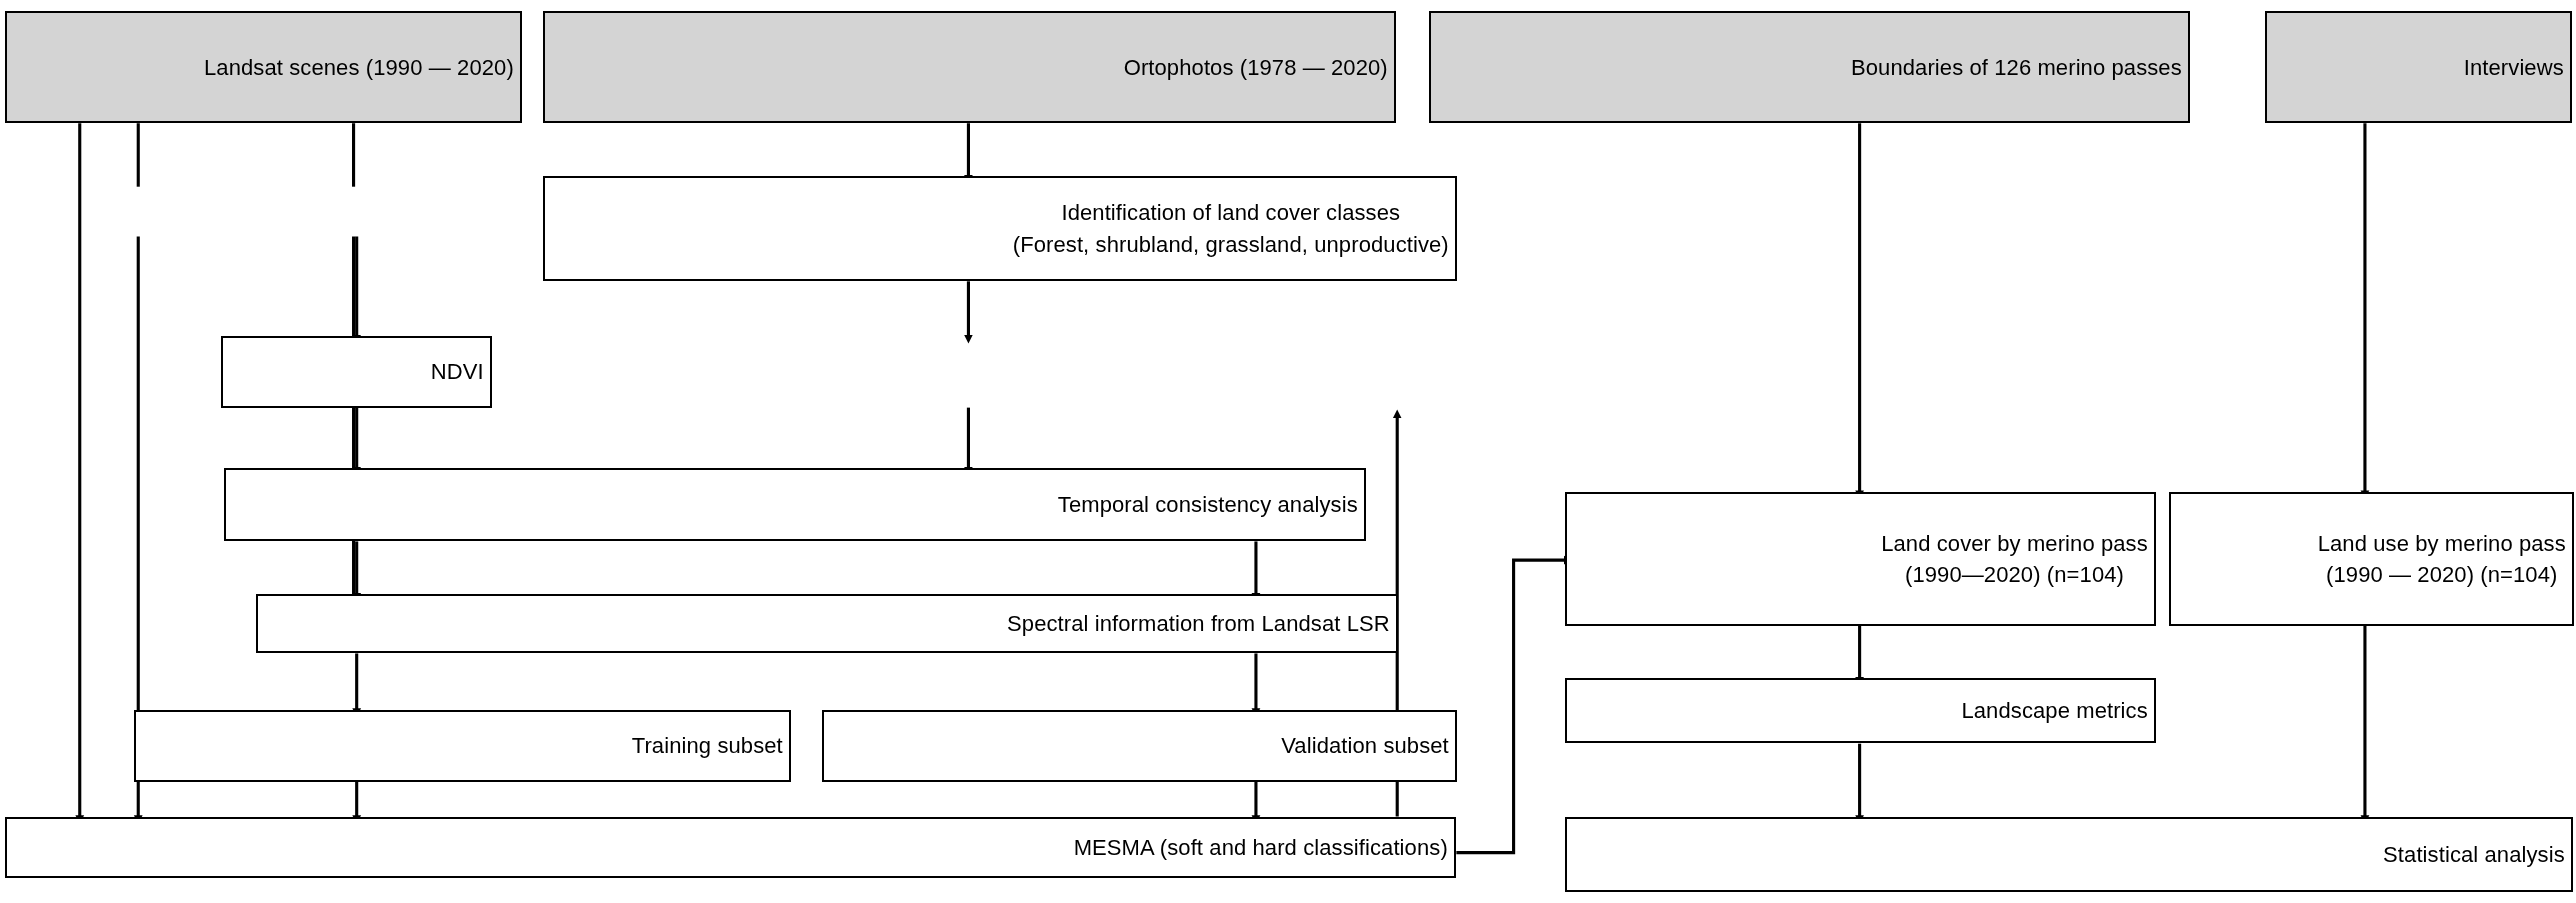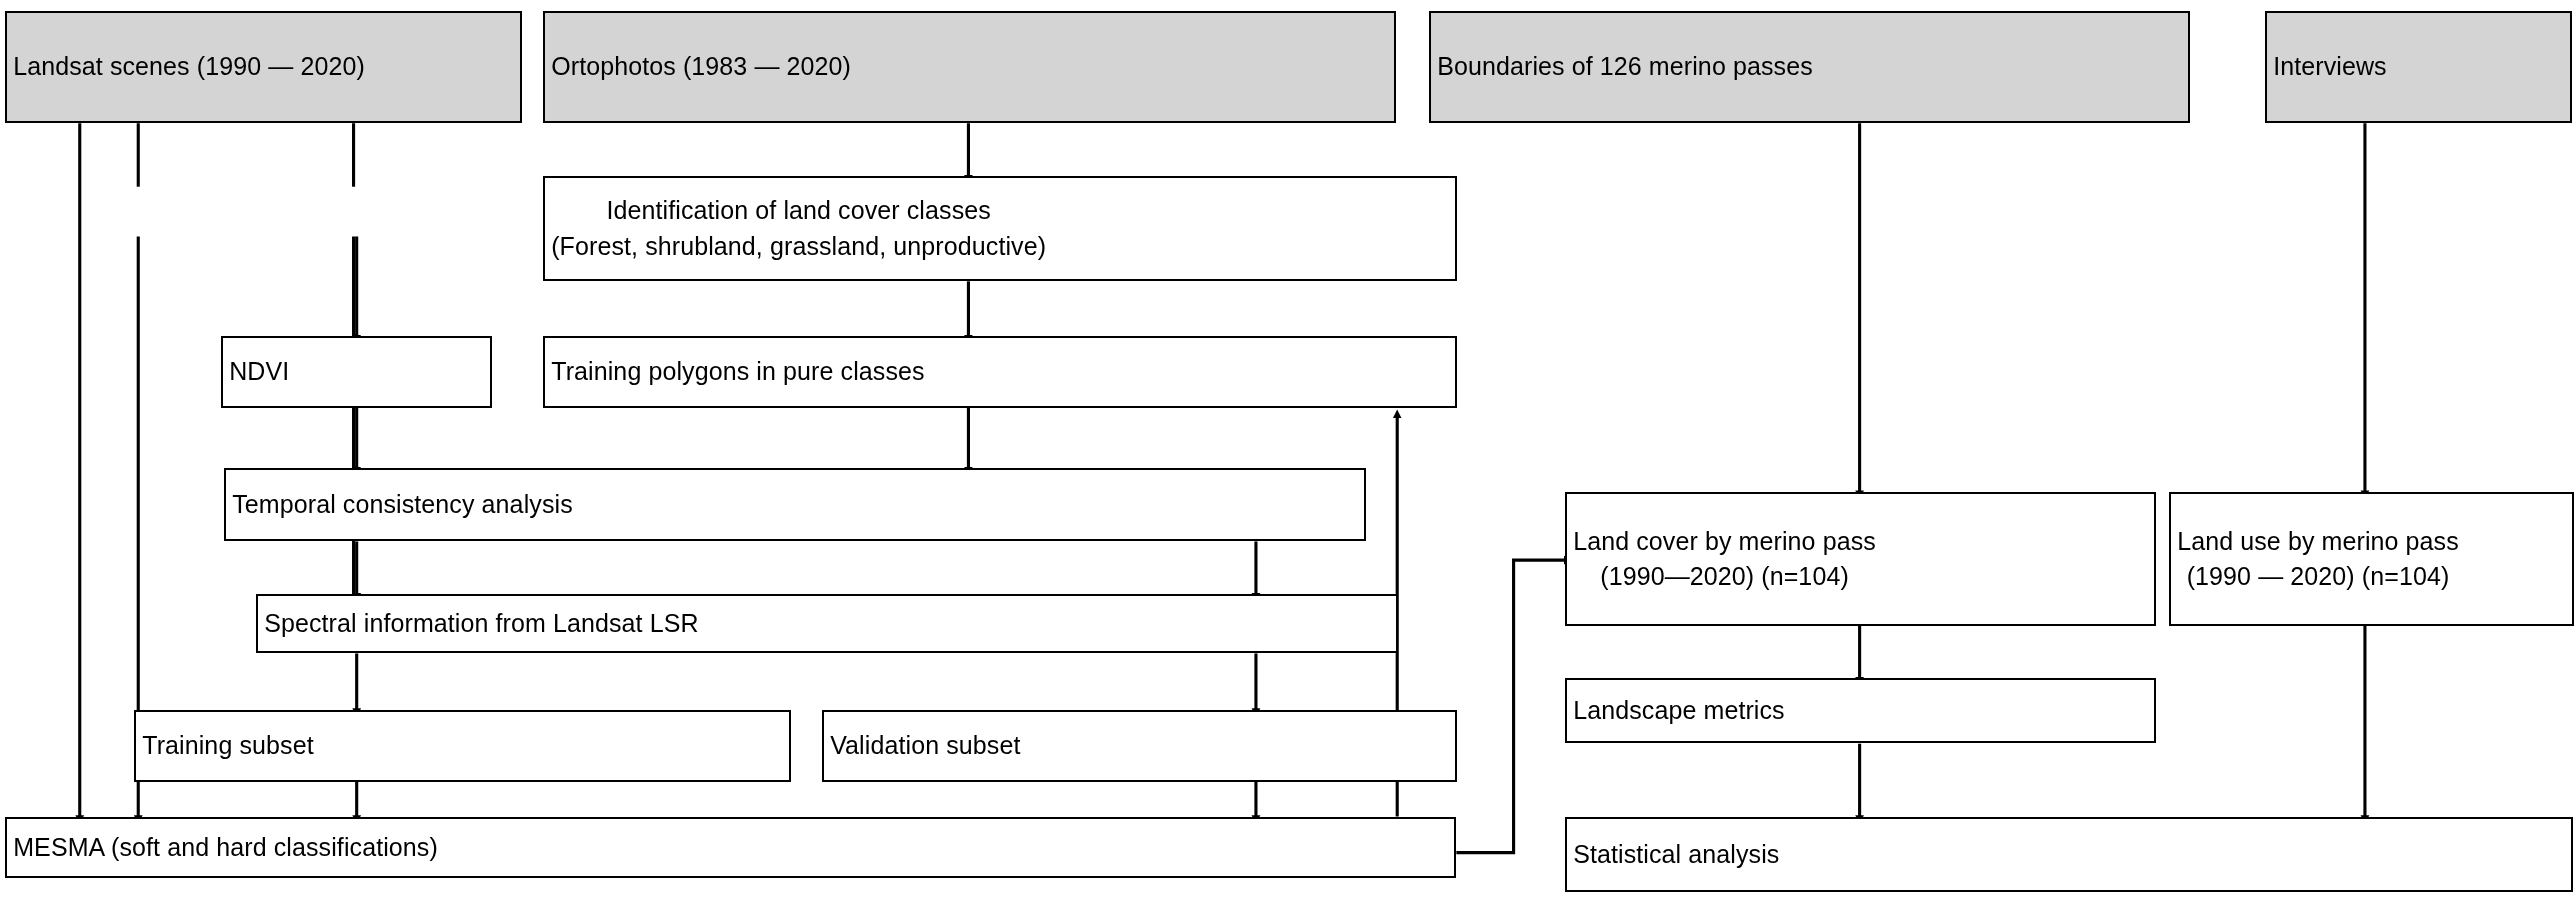--- a/index.html
+++ b/index.html
@@ -15,24 +15,24 @@
     font-family: "Liberation Sans", sans-serif;
   }
   
   .node {
     position: absolute;
     box-sizing: border-box;
     border: 2.5px solid #000000;
     background: #ffffff;
     display: flex;
     align-items: center;
-    justify-content: flex-start;
+    justify-content: flex-end;
     text-align: center;
     color: #000000;
-    font-size: 25px;
+    font-size: 22px;
     line-height: 1.42;
     letter-spacing: 0.1px;
     padding: 1.2px 6.2px;
   }
   .node.source {
     background: #d4d4d4;
   }
   .node .label {
     display: block;
     white-space: pre-line;
@@ -108,44 +108,41 @@
       <path d="M3800,1005 L3800,1312" marker-end="url(#ah)"></path>
 
     </g>
   </svg>
 
   <div class="node source" style="left:5px;  top:11.2px;   width:517px;  height:112px;">
     <span class="label">Landsat scenes (1990 — 2020)</span>
   </div>
 
   <div class="node source" style="left:543px; top:11.2px;   width:853px; height:112px;">
-    <span class="label">Ortophotos (1983 — 2020)</span>
+    <span class="label">Ortophotos (1978 — 2020)</span>
   </div>
 
   <div class="node source" style="left:1429px; top:11.2px;  width:761px; height:112px;">
     <span class="label">Boundaries of 126 merino passes</span>
   </div>
 
   <div class="node source" style="left:2265px; top:11.2px;  width:307px;  height:112px;">
     <span class="label">Interviews</span>
   </div>
 
 
   <div class="node" style="left:543px; top:176px;  width:914px; height:105px;">
     <span class="label">Identification of land cover classes
 (Forest, shrubland, grassland, unproductive)</span>
   </div>
 
   <div class="node" style="left:221px; top:336px;  width:271px;  height:72px;">
     <span class="label">NDVI</span>
   </div>
 
-  <div class="node" style="left:543px; top:336px;  width:914px; height:72px;">
-    <span class="label">Training polygons in pure classes</span>
-  </div>
 
   <div class="node" style="left:224px; top:468px;  width:1142px; height:73px;">
     <span class="label">Temporal consistency analysis</span>
   </div>
 
   <div class="node" style="left:224px; top:594px;  width:1142px; height:59px;margin-left:32px;">
     <span class="label">Spectral information from Landsat LSR</span>
   </div>
 
   <div class="node" style="left:134px; top:710px; width:657px; height:72px;">

